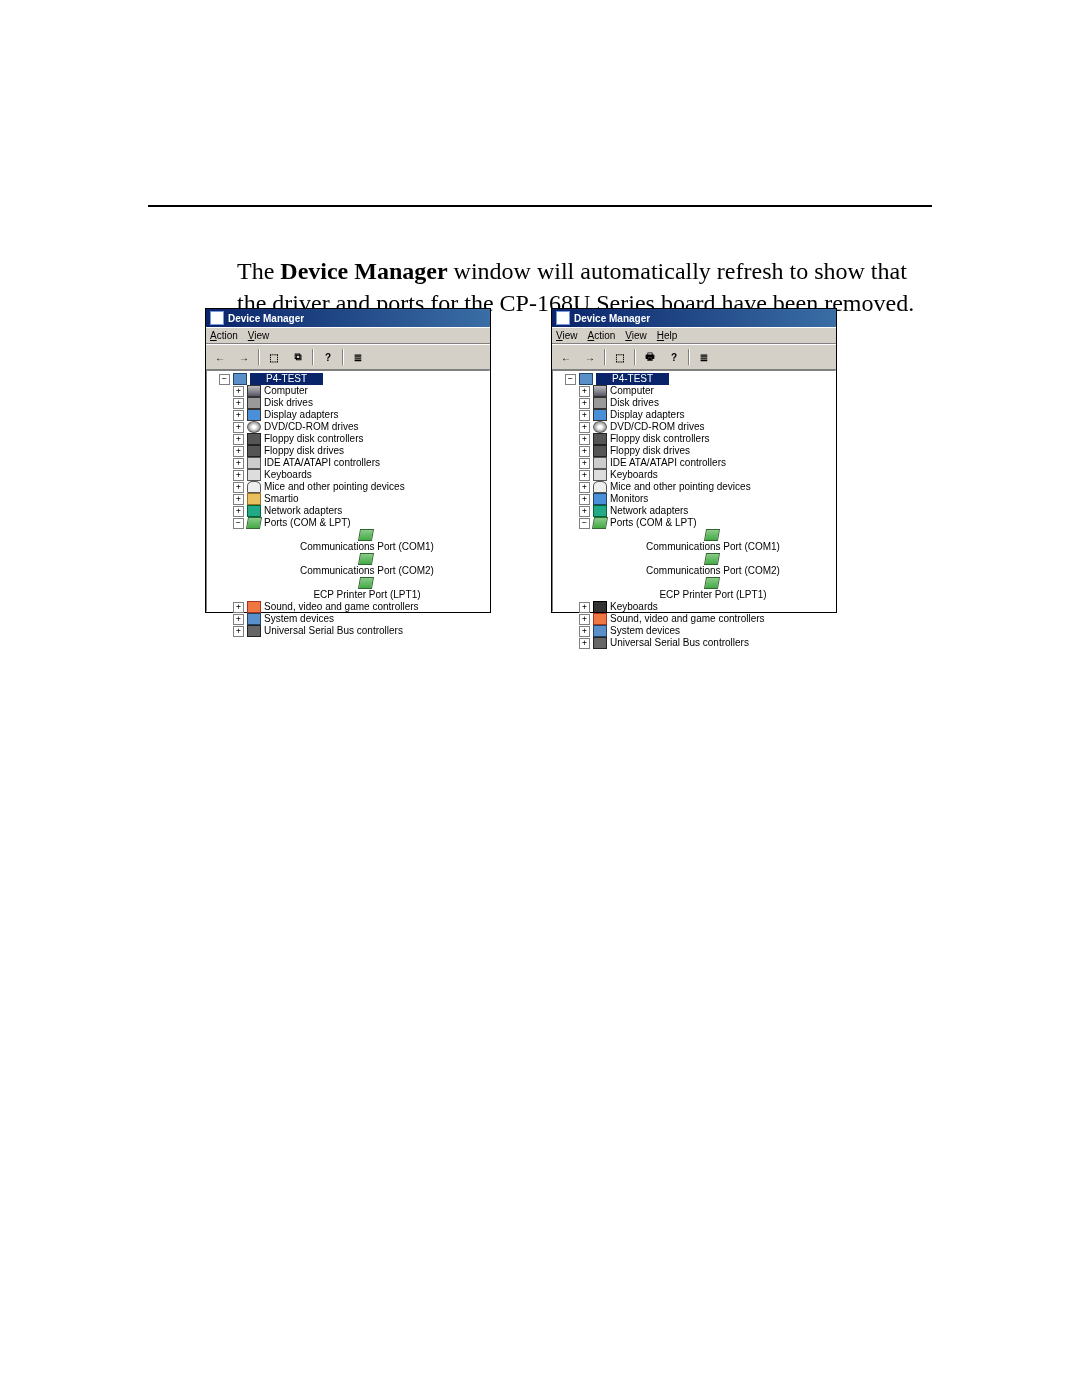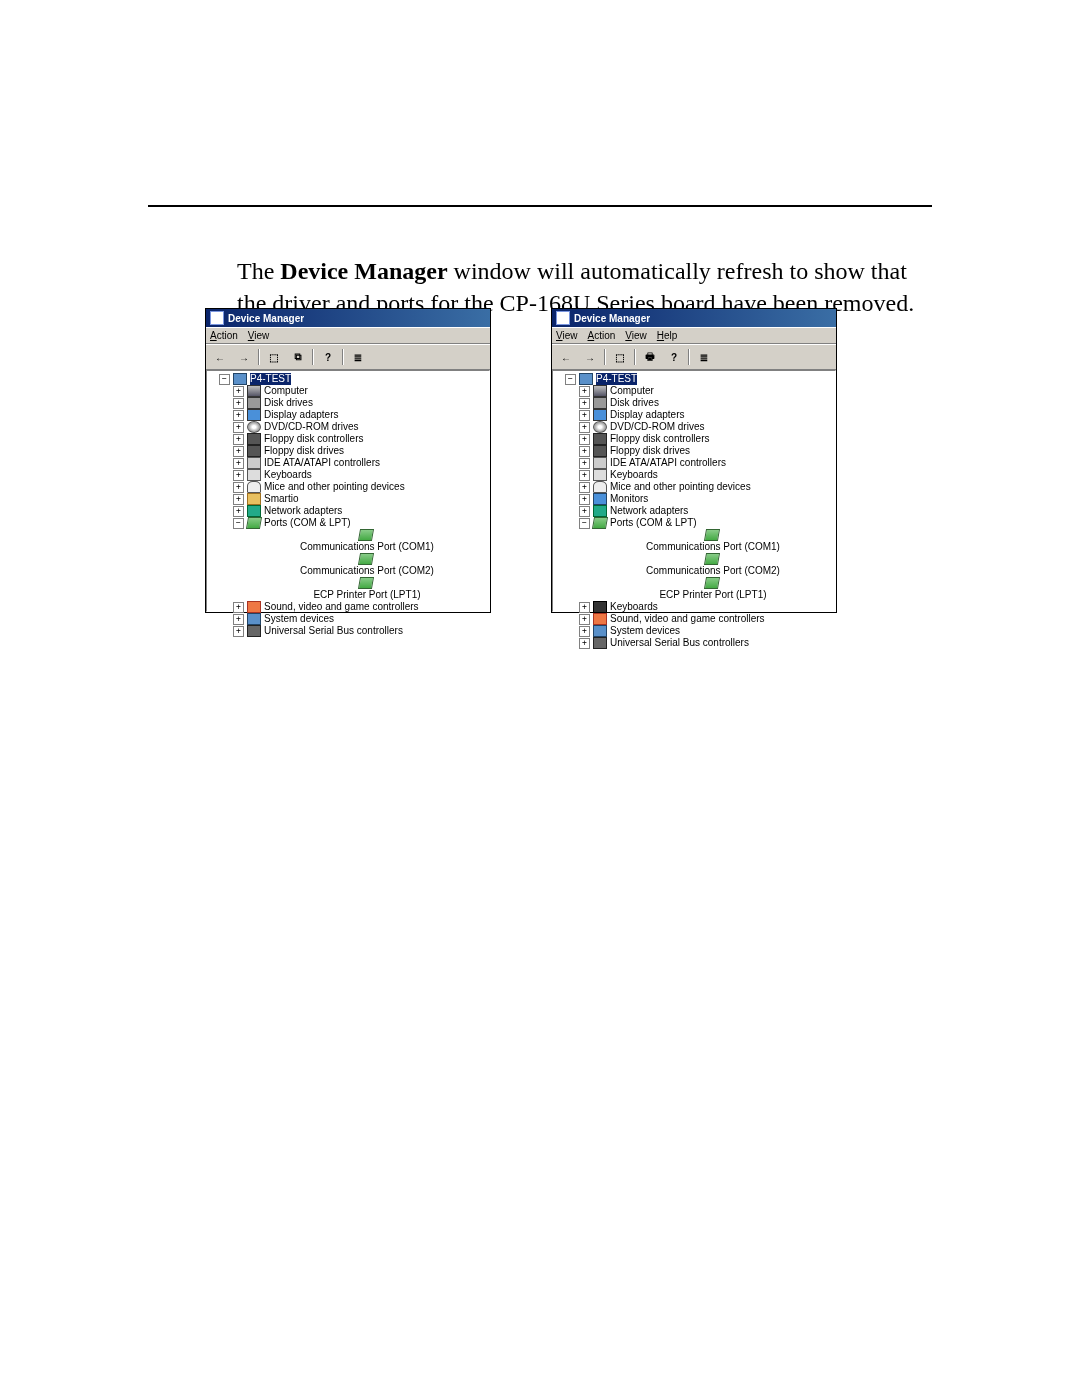--- a/index.html
+++ b/index.html
@@ -162,21 +162,21 @@
   .ico-port { background: linear-gradient(#8c8,#4a4); border:1px solid #363; transform: skewX(-10deg);}
   .ico-monitor { background: #4a90d9; border:1px solid #246; }
   .ico-sound { background: #e74; border:1px solid #a32; }
   .ico-system { background: #5a90c9; border:1px solid #246;}
   .ico-usb { background: #666; border:1px solid #222; }
   .ico-proc { background: #333; border:1px solid #000; }
   .ico-root { background: #5a90c9; border:1px solid #246; }
   .sel-root {
     background: #0a246a;
     color: #fff;
-    padding: 0 0;
+    padding: 0 16px;
   }
   .footer {
     position: absolute;
     bottom: 193px;
     left: 148px;
     font-size: 20px;
   }
   .footer .pageno { font-family: Arial, sans-serif; }
   .footer .brand { font-style: italic; font-family: Georgia, serif; }
 </style>

